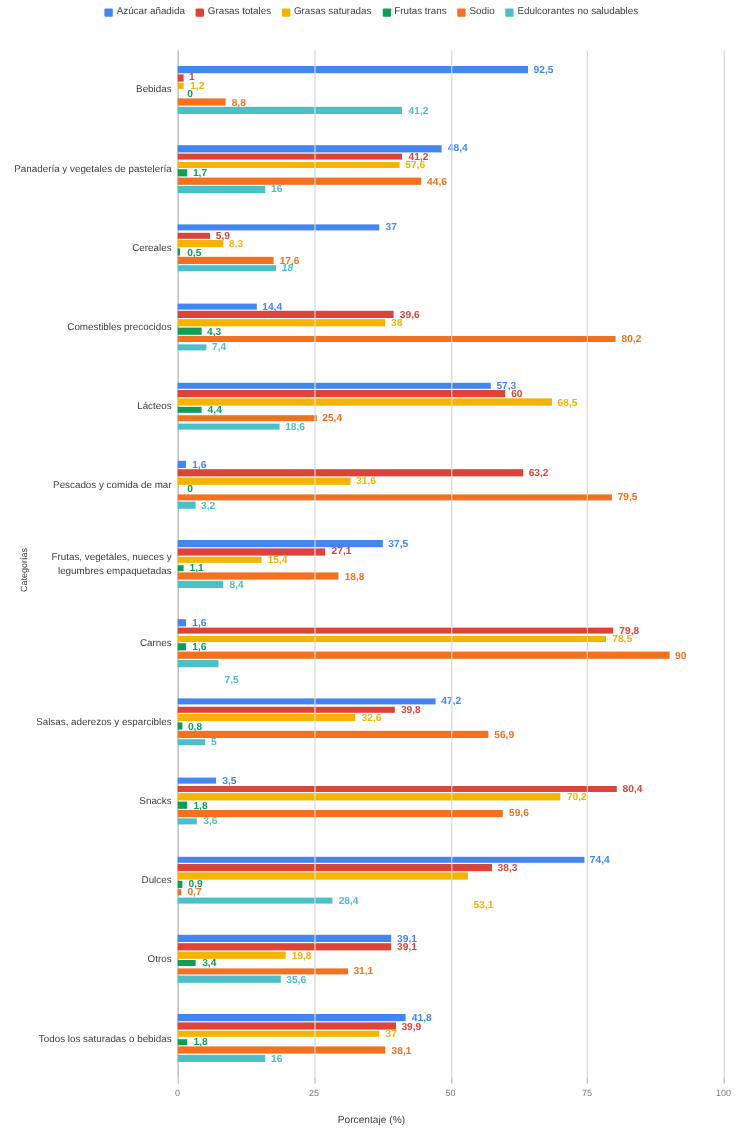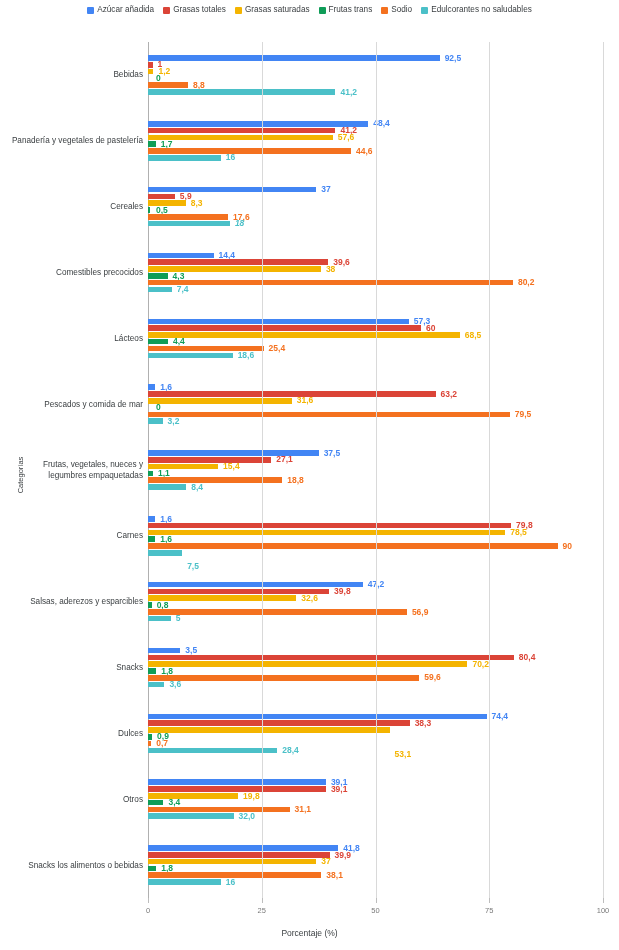--- a/index.html
+++ b/index.html
@@ -191,21 +191,21 @@
       <div class="cat-label" style="top: 159.115px;">Cereales</div>
       <div class="cat-label" style="top: 224.962px;">Comestibles precocidos</div>
       <div class="cat-label" style="top: 290.808px;">Lácteos</div>
       <div class="cat-label" style="top: 356.654px;">Pescados y comida de mar</div>
       <div class="cat-label" style="top: 417px;">Frutas, vegetales, nueces y legumbres empaquetadas</div>
       <div class="cat-label" style="top: 488.346px;">Carnes</div>
       <div class="cat-label" style="top: 554.192px;">Salsas, aderezos y esparcibles</div>
       <div class="cat-label" style="top: 620.038px;">Snacks</div>
       <div class="cat-label" style="top: 685.885px;">Dulces</div>
       <div class="cat-label" style="top: 751.731px;">Otros</div>
-      <div class="cat-label" style="top: 817.577px;">Snacks los alimentos o bebidas</div>
+      <div class="cat-label" style="top: 817.577px;">Todos los saturadas o bebidas</div>
     </div>
 
   <div class="plot-area">
     <div class="axis-line-y"></div>
     <div class="rows">
         <div class="cat-row" style="top: 13.1231px; height: 39.6px;">
           <div class="bar" style="top: 0px; height: 5.6px; width: 291.655px; background: rgb(66, 133, 244);"></div>
           <div class="bar-value" style="color: rgb(66, 133, 244); left: 296.655px; top: -1.5px;">92,5</div>
           <div class="bar" style="top: 6.8px; height: 5.6px; width: 4.55px; background: rgb(219, 68, 55);"></div>
           <div class="bar-value" style="color: rgb(219, 68, 55); left: 9.55px; top: 5.3px;">1</div>
@@ -361,21 +361,21 @@
           <div class="bar-value" style="color: rgb(66, 133, 244); left: 182.905px; top: -1.5px;">39,1</div>
           <div class="bar" style="top: 6.8px; height: 5.6px; width: 177.905px; background: rgb(219, 68, 55);"></div>
           <div class="bar-value" style="color: rgb(219, 68, 55); left: 182.905px; top: 5.3px;">39,1</div>
           <div class="bar" style="top: 13.6px; height: 5.6px; width: 90.09px; background: rgb(244, 180, 0);"></div>
           <div class="bar-value" style="color: rgb(244, 180, 0); left: 95.09px; top: 12.1px;">19,8</div>
           <div class="bar" style="top: 20.4px; height: 5.6px; width: 15.47px; background: rgb(15, 157, 88);"></div>
           <div class="bar-value" style="color: rgb(15, 157, 88); left: 20.47px; top: 18.9px;">3,4</div>
           <div class="bar" style="top: 27.2px; height: 5.6px; width: 141.505px; background: rgb(244, 113, 31);"></div>
           <div class="bar-value" style="color: rgb(244, 113, 31); left: 146.505px; top: 25.7px;">31,1</div>
           <div class="bar" style="top: 34px; height: 5.6px; width: 85.54px; background: rgb(75, 192, 200);"></div>
-          <div class="bar-value" style="color: rgb(75, 192, 200); left: 90.54px; top: 32.5px;">32,0</div>
+          <div class="bar-value" style="color: rgb(75, 192, 200); left: 90.54px; top: 32.5px;">35,6</div>
         </div>
         <div class="cat-row" style="top: 803.277px; height: 39.6px;">
           <div class="bar" style="top: 0px; height: 5.6px; width: 190.19px; background: rgb(66, 133, 244);"></div>
           <div class="bar-value" style="color: rgb(66, 133, 244); left: 195.19px; top: -1.5px;">41,8</div>
           <div class="bar" style="top: 6.8px; height: 5.6px; width: 181.545px; background: rgb(219, 68, 55);"></div>
           <div class="bar-value" style="color: rgb(219, 68, 55); left: 186.545px; top: 5.3px;">39,9</div>
           <div class="bar" style="top: 13.6px; height: 5.6px; width: 168.35px; background: rgb(244, 180, 0);"></div>
           <div class="bar-value" style="color: rgb(244, 180, 0); left: 173.35px; top: 12.1px;">37</div>
           <div class="bar" style="top: 20.4px; height: 5.6px; width: 8.19px; background: rgb(15, 157, 88);"></div>
           <div class="bar-value" style="color: rgb(15, 157, 88); left: 13.19px; top: 18.9px;">1,8</div>

